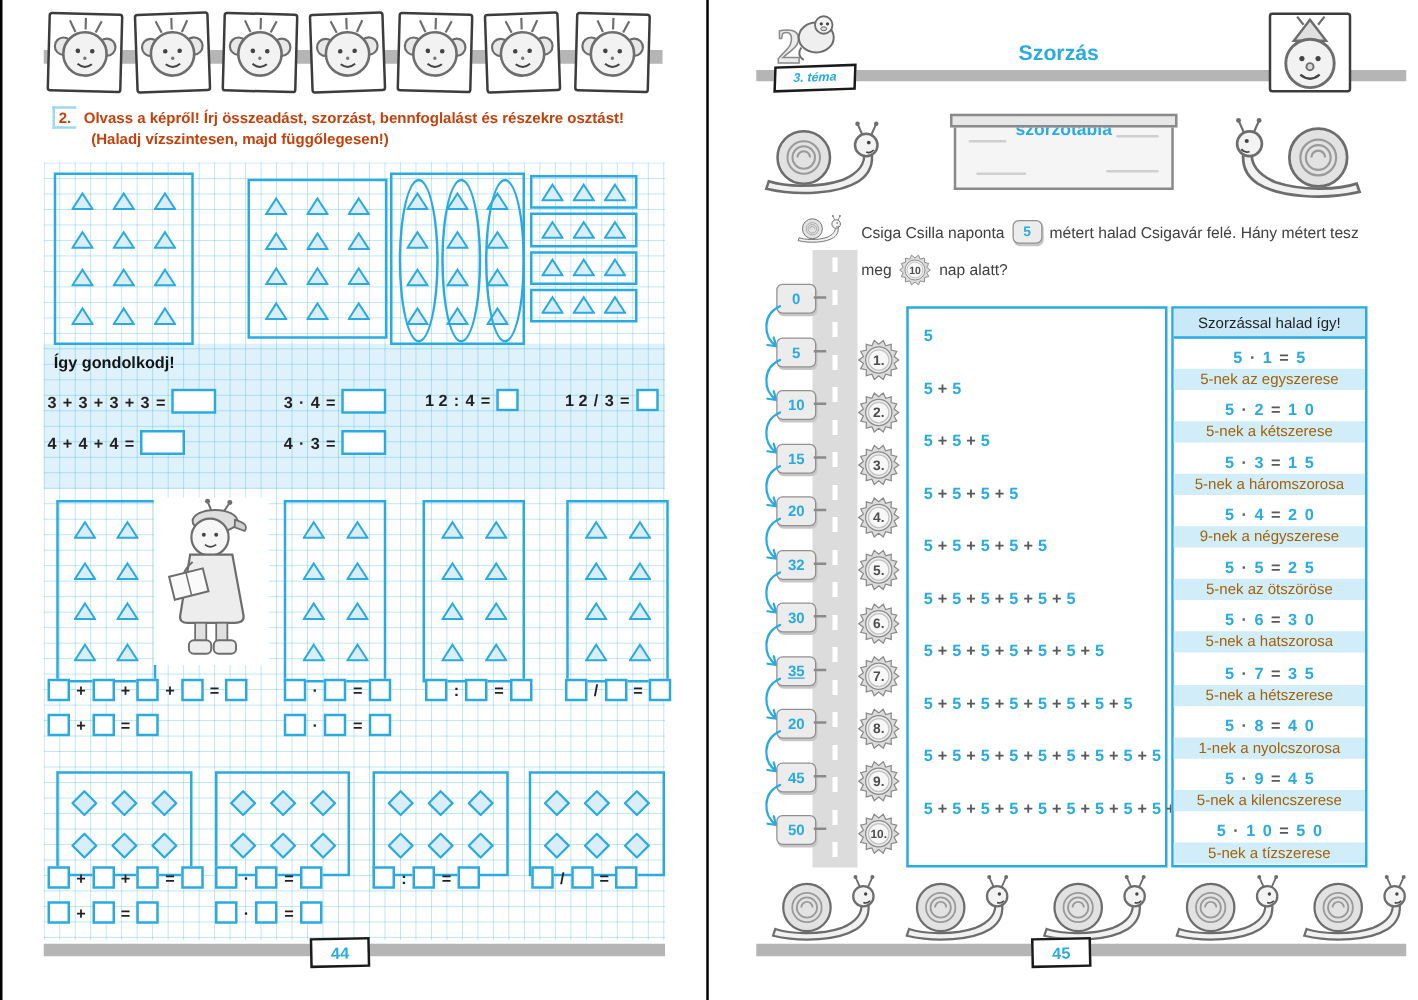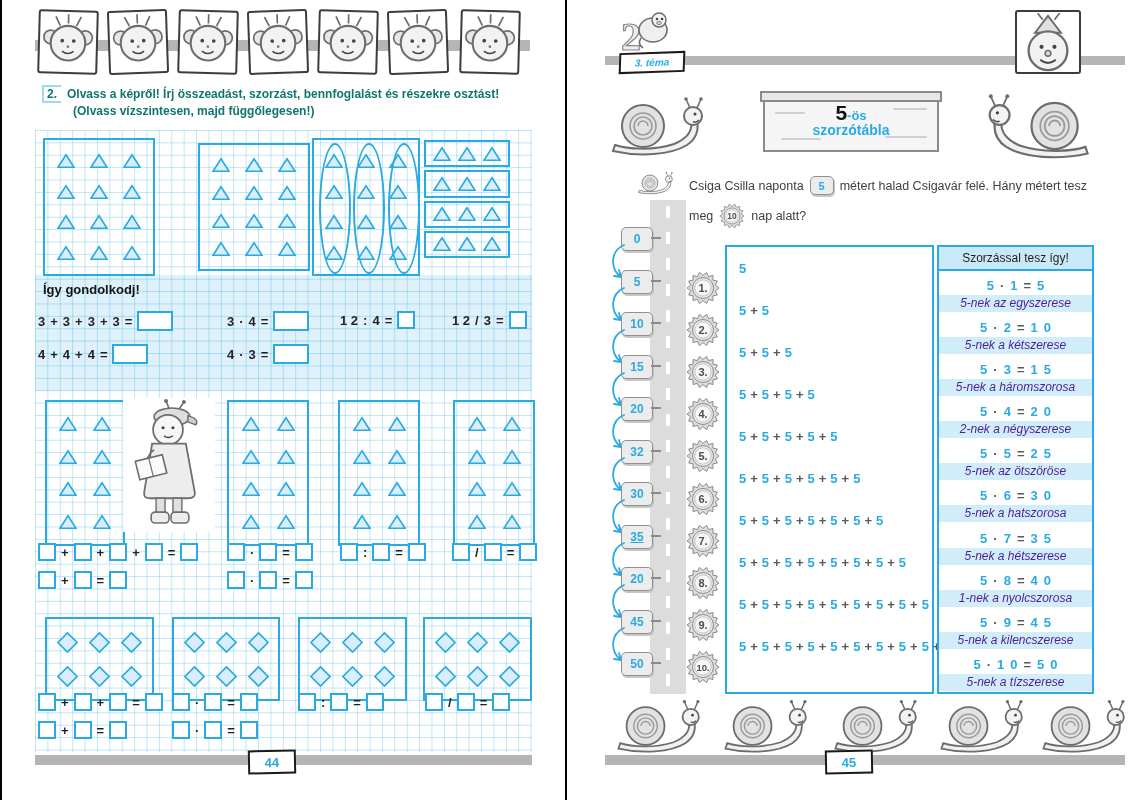--- a/index.html
+++ b/index.html
@@ -9,21 +9,21 @@
   #edge-line{position:absolute;left:0;top:0;width:2px;height:800px;background:#000;}
   #divider{position:absolute;left:565px;top:0;width:2px;height:800px;background:#000;}
   .page{position:absolute;top:0;height:800px;width:567px;}
   #left-page{left:0;} #right-page{left:567px;}
   .gray-bar{position:absolute;background:#b5b5b5;}
   
   .portrait{position:absolute;top:10px;width:56px;height:60px;background:#fff;border:2px solid #3c3c3c;border-radius:3px;z-index:2;}
   .portrait svg{width:100%;height:100%;}
   .frame-art{background:#fff;border:2px solid #3c3c3c;border-radius:3px;z-index:2;}
   
-  #instruction{position:absolute;left:42px;top:86px;width:500px;font-weight:bold;font-size:12px;line-height:1.45;color:#0f766e;}
+  #instruction{position:absolute;left:42px;top:86px;width:500px;font-weight:bold;font-size:12px;line-height:1.45;color:#c2410c;}
   .ex-num{border:2px solid #9fd8f2;border-right:none;padding:0 4px 0 3px;margin-right:6px;}
   #instr-line2{margin-left:31px;}
   
   #grid-area{position:absolute;left:35px;top:130px;width:497px;height:622px;
     background-image:linear-gradient(to right,rgba(41,171,226,.30) 1px,transparent 1px),
                      linear-gradient(to bottom,rgba(41,171,226,.30) 1px,transparent 1px);
     background-size:12.4px 12.4px;}
   .shape-box{position:absolute;border:2px solid #29abe2;}
   .cells-box{display:grid;place-items:center;padding:6px 4px;}
   .rows-box{display:flex;flex-direction:column;gap:3px;border:none !important;padding:0;}
@@ -64,21 +64,21 @@
   #rail{position:absolute;left:48px;top:227px;width:46px;height:452px;}
   .m-stone{position:absolute;left:6px;width:30px;height:22px;font-size:12px;}
   .m-tick{position:absolute;left:36px;width:10px;height:2px;background:#8a8a8a;}
   .hop{position:absolute;left:-7px;width:20px;height:40px;}
   
   .tbl{position:absolute;border:2px solid #29abe2;background:#fff;}
   .tbl-header{height:22px;background:#c9e9f8;border-bottom:2px solid #29abe2;display:flex;align-items:center;justify-content:center;font-size:12px;color:#1f1f1f;}
   .sum-row{height:42.1px;display:flex;align-items:center;padding-left:12px;font-weight:bold;font-size:13px;gap:4px;}
   .prod-row{height:42.1px;display:flex;flex-direction:column;}
   .prod-line{margin-top:7px;text-align:center;font-weight:bold;font-size:13px;display:flex;justify-content:center;gap:6px;}
-  .prod-label{margin-top:2px;background:#d2edfa;text-align:center;font-size:12px;color:#4c1d95;height:17px;line-height:17px;font-style:italic;}
+  .prod-label{margin-top:2px;background:#d2edfa;text-align:center;font-size:12px;color:#a16207;height:17px;line-height:17px;}
   .cnum{color:#29abe2;} .cop{color:#58595b;}
   #badge-col{position:absolute;left:119px;top:267px;width:34px;height:424px;}
   .row-sun{position:absolute;left:0;width:34px;height:34px;}
   .snail-slot{position:absolute;} .snail-slot svg{width:100%;height:100%;}
 </style>
 </head>
 <body>
 
 <div id="stage">
   <div id="edge-line"></div>
@@ -153,21 +153,21 @@
  <path d="M17,12 L13,4 M24,10 L24,2 M31,12 L35,4" stroke="#6d6d6d" stroke-width="1.5"></path>
  <circle cx="19" cy="25" r="1.6" fill="#444"></circle>
             <circle cx="29" cy="25" r="1.6" fill="#444"></circle>
  <circle cx="24" cy="30" r="1.2" fill="#777"></circle>
  <path d="M19,34 q5,4 10,0" fill="none" stroke="#444" stroke-width="1.4"></path>
 </svg></div>
       </div>
 
     <div id="instruction">
       <span class="ex-num">2.</span><span>Olvass a képről! Írj összeadást, szorzást, bennfoglalást és részekre osztást!</span>
-      <div id="instr-line2">(Olvass vízszintesen, majd függőlegesen!)</div>
+      <div id="instr-line2">(Haladj vízszintesen, majd függőlegesen!)</div>
     </div>
 
     <div id="grid-area">
 
       <div class="shape-box cells-box" style="left: 8px; top: 8px; width: 100px; height: 122px; grid-template-columns: repeat(3, 1fr); grid-template-rows: repeat(4, 1fr);">
           <span class="shape">
             <svg width="18" height="16" viewBox="0 0 20 18">
               <polygon points="10,2 19,16 1,16" fill="#d9eefa" stroke="#29abe2" stroke-width="1.8"></polygon>
             </svg>
           </span>
@@ -891,20 +891,21 @@
     <div class="gray-bar" style="left:35px;top:755px;width:497px;height:10px;"></div>
     <div class="page-num-box" style="left:248px;top:750px;">
         <span>44</span>
       </div>
   </section>
 
   <div id="divider"></div>
 
   <section class="page" id="right-page">
     <div class="gray-bar" style="left:38px;top:56px;width:520px;height:9px;"></div>
+    <div id="rp-title">Szorzás</div>
     <div class="art-slot" style="left:48px;top:8px;width:60px;height:48px;background:transparent;"><svg viewBox="0 0 60 48">
  <text x="6" y="42" font-size="40" font-weight="bold" font-family="Liberation Serif,serif" fill="#ececec" stroke="#8a8a8a" stroke-width="1.2">2</text>
  <ellipse cx="38" cy="22" rx="14" ry="12" fill="#efefef" stroke="#6d6d6d" stroke-width="1.6"></ellipse>
  <circle cx="44" cy="12" r="7" fill="#f4f4f4" stroke="#6d6d6d" stroke-width="1.5"></circle>
  <circle cx="42" cy="11" r="1.3" fill="#444"></circle>
           <circle cx="47" cy="11" r="1.3" fill="#444"></circle>
  <ellipse cx="44" cy="15" rx="2.4" ry="1.6" fill="#d8d8d8" stroke="#6d6d6d" stroke-width="0.8"></ellipse>
  <path d="M26,30 q-4,6 2,10" fill="none" stroke="#6d6d6d" stroke-width="1.6"></path>
 </svg></div>
     <div id="theme-badge">3. téma</div>
@@ -927,21 +928,20 @@
  <circle cx="77" cy="4" r="1.8" fill="#6d6d6d"></circle>
           <circle cx="92" cy="4" r="1.8" fill="#6d6d6d"></circle>
  <circle cx="86" cy="19" r="1.5" fill="#444"></circle>
           <path d="M90,25 q-3,3 -6,1.6" fill="none" stroke="#444" stroke-width="1.3"></path>
 </svg></div>
     <div id="sign">
       <div class="grain" style="left:10px;top:14px;width:30px;"></div>
       <div class="grain" style="left:128px;top:10px;width:34px;"></div>
       <div class="grain" style="left:16px;top:40px;width:40px;"></div>
       <div class="grain" style="left:120px;top:38px;width:42px;"></div>
-      <div id="sign-line1"><span id="sign-big">5</span><span id="sign-suffix">-ös</span></div>
       <div id="sign-word">szorzótábla</div>
     </div>
     <div class="snail-slot" style="left:415px;top:88px;width:110px;height:76px;transform:scaleX(-1);"><svg viewBox="0 0 100 62">
  <path d="M4,56 C30,62 62,60 78,50 C87,44 90,35 88,25 L82,26 C84,36 77,44 65,49 C44,56 18,54 6,50 Z" fill="#f1f1f1" stroke="#6d6d6d" stroke-width="2"></path>
  <circle cx="34" cy="31" r="21" fill="#e2e2e2" stroke="#6d6d6d" stroke-width="2"></circle>
  <path d="M47,31 a13,13 0 1,0 -26,0 a13,13 0 1,0 26,0 M43,31 a9,9 0 1,0 -18,0 a9,9 0 1,0 18,0 M39,31 a5,5 0 1,0 -10,0" fill="none" stroke="#9a9a9a" stroke-width="1.6"></path>
  <circle cx="84" cy="21" r="9" fill="#f3f3f3" stroke="#6d6d6d" stroke-width="2"></circle>
  <path d="M81,13 L77,4 M88,13 L92,4" stroke="#6d6d6d" stroke-width="1.6"></path>
  <circle cx="77" cy="4" r="1.8" fill="#6d6d6d"></circle>
           <circle cx="92" cy="4" r="1.8" fill="#6d6d6d"></circle>
@@ -1234,21 +1234,21 @@
             <span class="cop">+</span>
             <span class="cnum">5</span>
             <span class="cop">+</span>
             <span class="cnum">5</span>
             <span class="cop">+</span>
             <span class="cnum">5</span>
           </div>
         </div>
     </div>
     <div class="tbl" style="left:370px;top:245px;width:153px;height:445px;">
-      <div class="tbl-header">Szorzással tesz így!</div>
+      <div class="tbl-header">Szorzással halad így!</div>
       <div id="prod-rows">
           <div class="prod-row">
             <div class="prod-line">
               <span class="cnum">5</span>
               <span class="cop">·</span>
               <span class="cnum">1</span>
               <span class="cop">=</span>
               <span class="cnum">5</span>
             </div>
             <div class="prod-label">5-nek az egyszerese</div>
@@ -1277,21 +1277,21 @@
           </div>
           <div class="prod-row">
             <div class="prod-line">
               <span class="cnum">5</span>
               <span class="cop">·</span>
               <span class="cnum">4</span>
               <span class="cop">=</span>
               <span class="cnum">2</span>
               <span class="cnum">0</span>
             </div>
-            <div class="prod-label">2-nek a négyszerese</div>
+            <div class="prod-label">9-nek a négyszerese</div>
           </div>
           <div class="prod-row">
             <div class="prod-line">
               <span class="cnum">5</span>
               <span class="cop">·</span>
               <span class="cnum">5</span>
               <span class="cop">=</span>
               <span class="cnum">2</span>
               <span class="cnum">5</span>
             </div>

